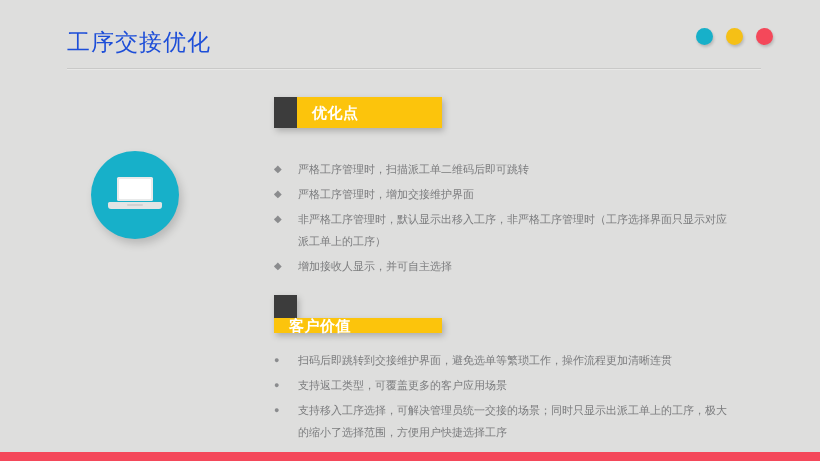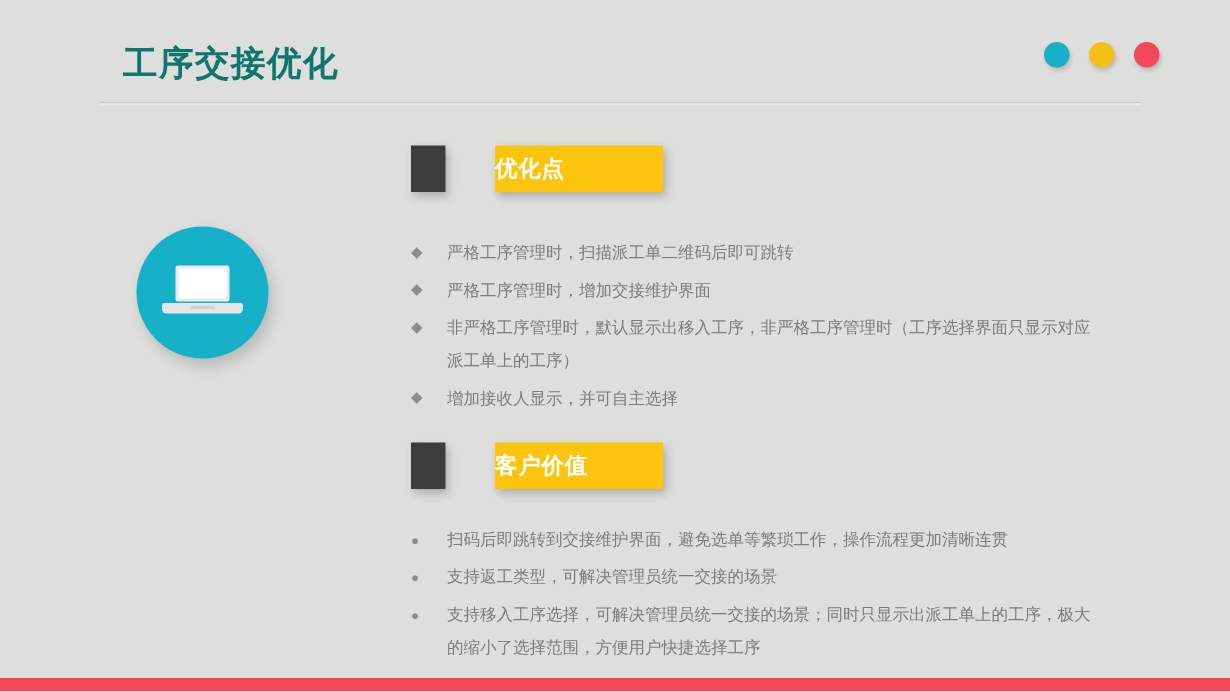--- a/index.html
+++ b/index.html
@@ -12,25 +12,25 @@
     width: 820px;
     height: 461px;
     background: #dededd;
     overflow: hidden;
     font-family: "Liberation Sans", "DejaVu Sans", sans-serif;
   }
 
   
   .slide-title {
     position: absolute;
-    left: 82px;
+    left: 67px;
     top: 27px;
     font-size: 23px;
-    font-weight: bold;
-    color: #0f766e;
+    font-weight: normal;
+    color: #1d4ed8;
     letter-spacing: 1px;
     line-height: 30px;
     white-space: nowrap;
   }
   .header-rule {
     position: absolute;
     left: 67px;
     top: 68px;
     width: 694px;
     height: 2px;
@@ -131,22 +131,22 @@
   .banner-tab {
     width: 23px;
     background: #3c3c3c;
     flex: 0 0 23px;
   }
   .banner-body {
     flex: 1 1 auto;
     background: #fcc40c;
     display: flex;
     align-items: center;
+    padding-left: 15px;
     box-sizing: border-box;
-    margin-left: 33px;
   }
   .banner-label {
     color: #ffffff;
     font-size: 15px;
     font-weight: bold;
     letter-spacing: 0.5px;
     line-height: 1;
   }
 
   .bullet-list {
@@ -235,35 +235,35 @@
       <li class="bullet-item">
         <span class="bullet-marker">◆</span>
         <span class="bullet-text">非严格工序管理时，默认显示出移入工序，非严格工序管理时（工序选择界面只显示对应派工单上的工序）</span>
       </li>
       <li class="bullet-item">
         <span class="bullet-marker">◆</span>
         <span class="bullet-text">增加接收人显示，并可自主选择</span>
       </li>
     </ul>
 
-    <div class="banner" style="margin-top:18px;">
+    <div class="banner" style="margin-top:18px;flex-direction:column;">
       <div class="banner-tab"></div>
       <div class="banner-body">
         <span class="banner-label">客户价值</span>
       </div>
     </div>
 
     <ul class="bullet-list second">
       <li class="bullet-item">
         <span class="bullet-marker">●</span>
         <span class="bullet-text">扫码后即跳转到交接维护界面，避免选单等繁琐工作，操作流程更加清晰连贯</span>
       </li>
       <li class="bullet-item">
         <span class="bullet-marker">●</span>
-        <span class="bullet-text">支持返工类型，可解决管理员统一交接的场景</span>
+        <span class="bullet-text">支持返工类型，可覆盖更多的客户应用场景</span>
       </li>
       <li class="bullet-item">
         <span class="bullet-marker">●</span>
         <span class="bullet-text">支持移入工序选择，可解决管理员统一交接的场景；同时只显示出派工单上的工序，极大的缩小了选择范围，方便用户快捷选择工序</span>
       </li>
     </ul>
 
   </div>
 
   <div class="footer-bar"></div>

